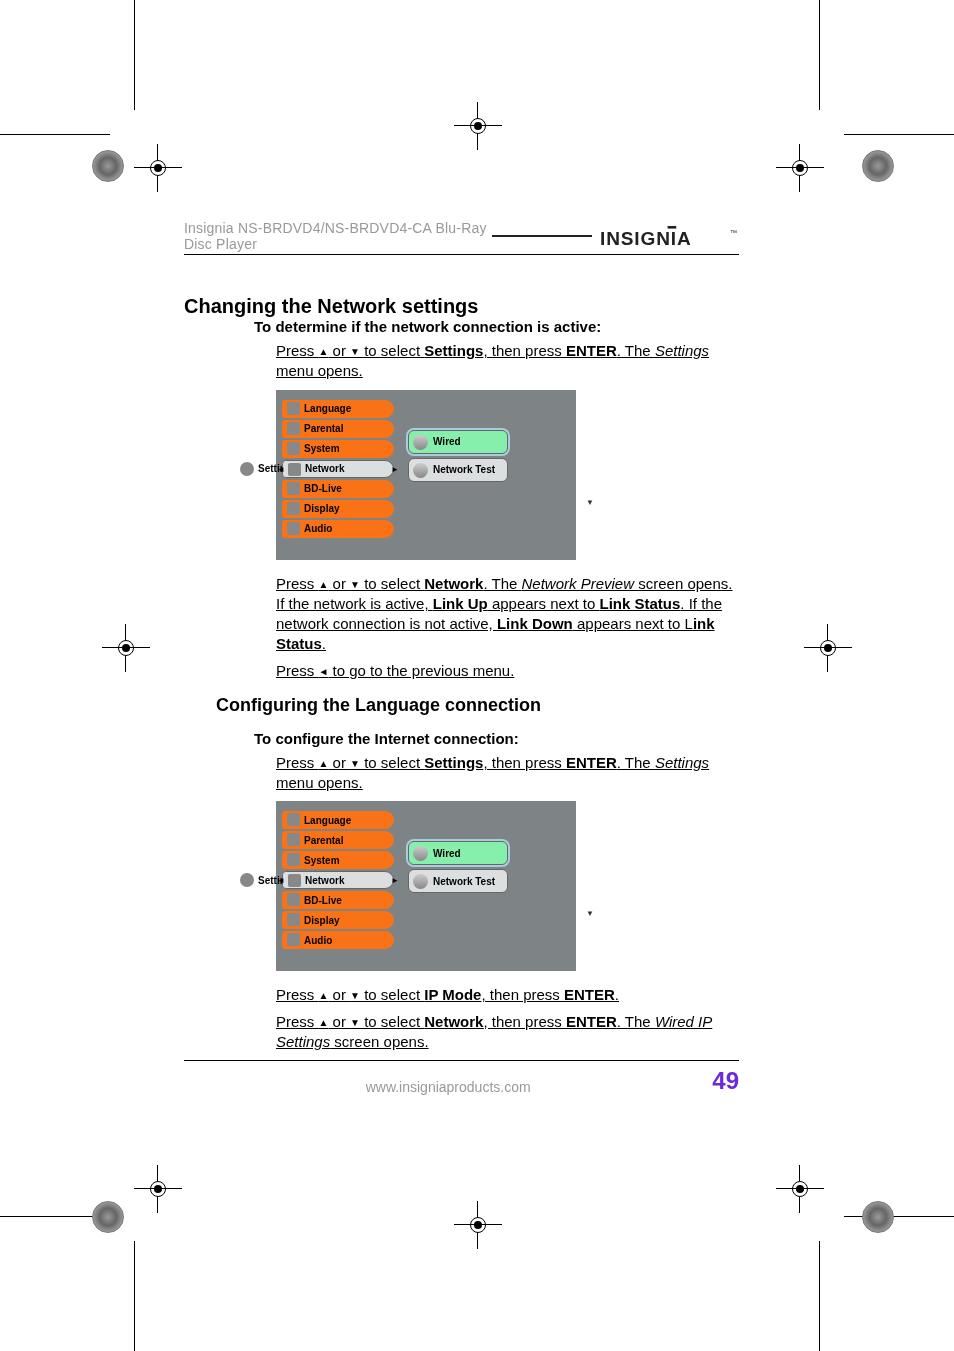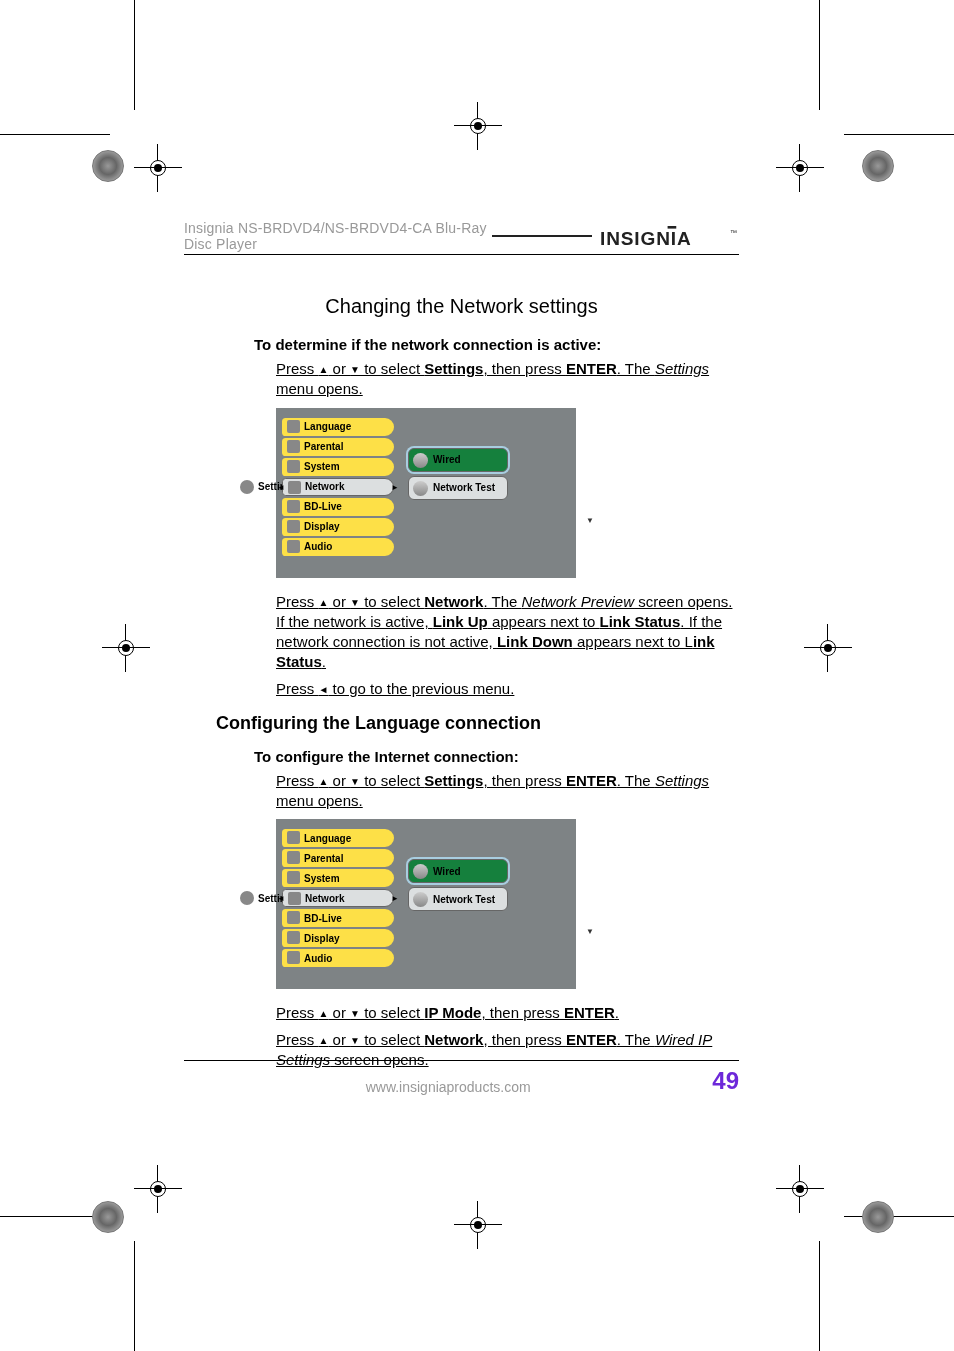--- a/index.html
+++ b/index.html
@@ -91,23 +91,21 @@
     height: 2px;
     background: #222;
     width: 100px;
     margin-right: 8px;
     align-self: center;
     margin-bottom: 6px;
   }
   .brand-svg { height: 26px; }
   .h1 {
     font-size: 20px;
-    font-weight: 400;
-    margin-bottom: 18px;
-    text-align: center;
+    font-weight: 700;
   }
   .h2 {
     font-size: 18px;
     font-weight: 700;
     margin-left: 32px;
     margin-bottom: 14px;
   }
   .h3 {
     font-size: 15px;
     font-weight: 700;
@@ -135,21 +133,21 @@
     background: #7e8385;
     position: relative;
     font-family: Arial, sans-serif;
   }
   .ui-left {
     position: absolute;
     left: 6px; top: 10px;
     width: 112px;
   }
   .ui-tab {
-    background: #fde047;
+    background: #f97316;
     color: #000;
     font-size: 10px;
     font-weight: 700;
     padding: 3px 6px 3px 22px;
     margin-bottom: 2px;
     border-radius: 4px 10px 10px 4px;
     position: relative;
     height: 18px;
     display: flex;
     align-items: center;
@@ -199,21 +197,21 @@
     font-weight: 700;
     padding: 5px 6px 5px 24px;
     margin-bottom: 4px;
     position: relative;
     height: 24px;
     display: flex;
     align-items: center;
   }
   .ui-btn.sel {
     box-shadow: 0 0 0 2px #a8cde0;
-    background: #15803d;
+    background: #86efac;
   }
   .ui-btn .ico {
     position: absolute;
     left: 4px; top: 4px;
     width: 15px; height: 15px;
     background: linear-gradient(#ccc,#888);
     border-radius: 50%;
   }
   .ui-midarrow {
     position: absolute;

